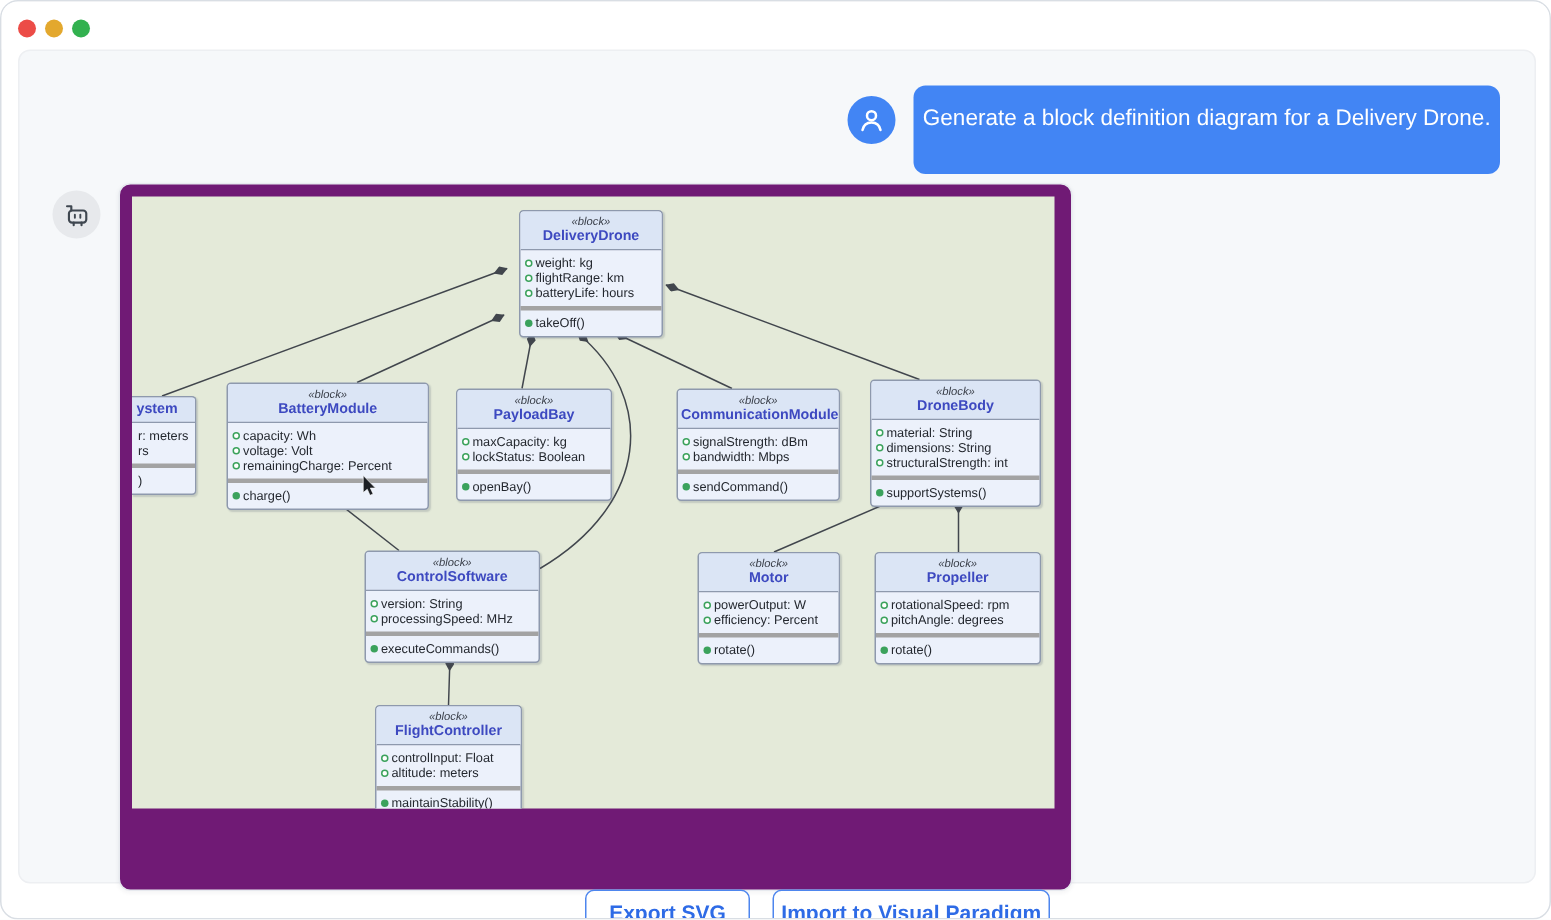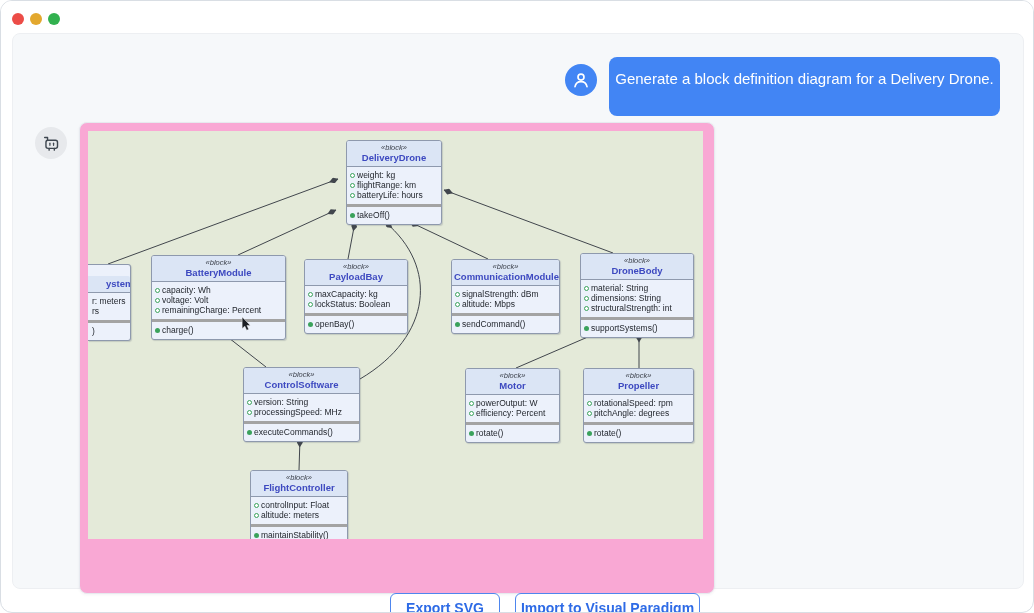--- a/index.html
+++ b/index.html
@@ -16,39 +16,39 @@
 
   
   .user-avatar{position:absolute;left:552px;top:30px;width:32px;height:32px;border-radius:50%;
     background:#4285f4;display:flex;align-items:center;justify-content:center;}
   .user-bubble{position:absolute;left:596px;top:23px;width:391px;height:59px;background:#4285f4;
     border-radius:8px;color:#fff;font-size:15px;line-height:43px;text-align:center;white-space:nowrap;}
   .bot-avatar{position:absolute;left:22px;top:93px;width:32px;height:32px;border-radius:50%;
     background:#e7e9ec;display:flex;align-items:center;justify-content:center;}
 
   
-  .card{position:absolute;left:66px;top:88px;width:636px;height:472px;background:#f9a8d4;
+  .card{position:absolute;left:66px;top:88px;width:636px;height:472px;background:#701a75;
     border:1px solid #e7eaef;border-radius:8px;box-shadow:0 1px 3px rgba(30,40,60,.05);box-sizing:border-box;}
   .canvas{position:absolute;left:8px;top:8px;width:615px;height:408px;background:#e4ead9;overflow:hidden;}
   .connectors{position:absolute;left:0;top:0;z-index:1;}
 
   
   .block{position:absolute;z-index:2;background:#ecf1fb;border:1px solid #8e99ad;border-radius:3px;
     box-shadow:1px 1px 1px rgba(80,90,110,.22);box-sizing:border-box;}
   .hdr{background:#dbe5f5;border-bottom:1px solid #8e99ad;border-radius:2px 2px 0 0;text-align:center;padding:2px 2px 3px;}
   .st{display:block;font-size:7.5px;font-style:italic;color:#3a3f49;line-height:9px;}
   .nm{display:block;font-size:9.5px;font-weight:bold;color:#3d49c0;line-height:11px;white-space:nowrap;}
   .sec{padding:3px 2px 4px 3px;}
   .sec.attrs{border-bottom:3px solid #a3a3a3;}
   .row{display:flex;align-items:center;gap:2px;font-size:8.5px;color:#23272e;line-height:10px;white-space:nowrap;}
   .bullet{flex:0 0 auto;border-radius:50%;}
   .bullet.hollow{width:3px;height:3px;border:1px solid #3ba25c;background:#fff;}
   .bullet.filled{width:5px;height:5px;background:#3ba25c;}
   .block.clipped{border-left:none;border-radius:0 3px 3px 0;overflow:hidden;}
-  .block.clipped .hdr{border-radius:0 2px 0 0;text-align:left;padding-left:18px;margin-top:11px;}
+  .block.clipped .hdr{border-radius:0 2px 0 0;text-align:left;padding-left:3px;}
   .block.clipped .row{padding-left:1px;text-align:right;}
   .hdr-empty{height:14px;}
   .mouse-cursor{position:absolute;z-index:3;}
 
   
   .btn{position:absolute;top:428px;height:29px;background:#fff;border:1px solid #4e86ee;border-radius:6px;
     color:#2e6be6;font-size:14px;font-weight:600;font-family:"Liberation Sans",sans-serif;
     display:flex;align-items:center;justify-content:center;cursor:pointer;box-sizing:border-box;margin-top:42px;}
   .btn.export{left:310px;width:110px;}
   .btn.import{left:435px;width:185px;}
@@ -204,21 +204,21 @@
               <span class="st">«block»</span>
               <span class="nm">CommunicationModule</span>
             </div>
             <div class="sec attrs">
               <div class="row">
                 <span class="bullet hollow"></span>
                 <span>signalStrength: dBm</span>
               </div>
               <div class="row">
                 <span class="bullet hollow"></span>
-                <span>altitude: Mbps</span>
+                <span>bandwidth: Mbps</span>
               </div>
             </div>
             <div class="sec ops">
               <div class="row">
                 <span class="bullet filled"></span>
                 <span>sendCommand()</span>
               </div>
             </div>
           </div>
           <div class="block" style="left: 492px; top: 122px; width: 114px;">

